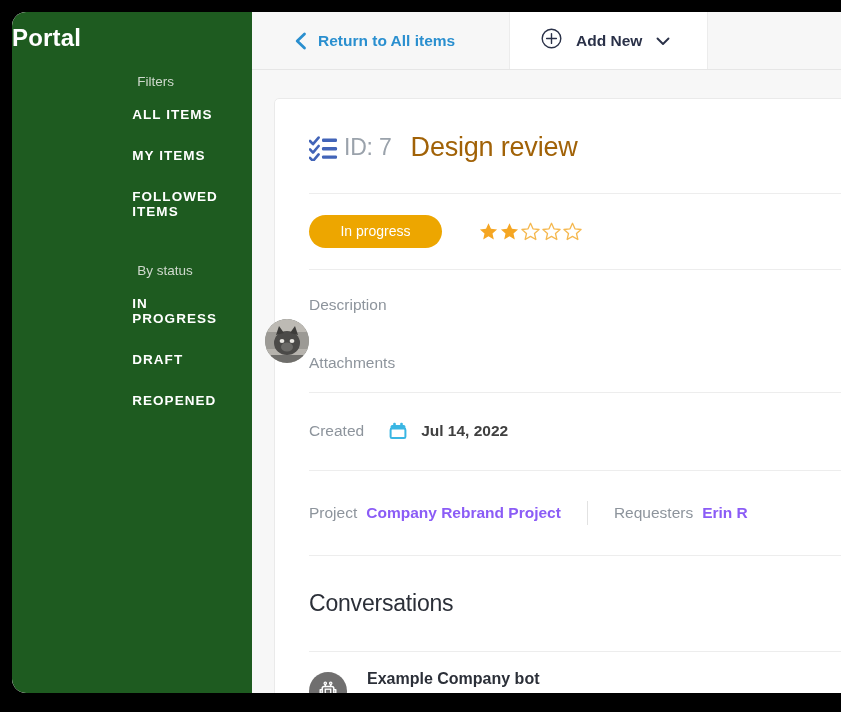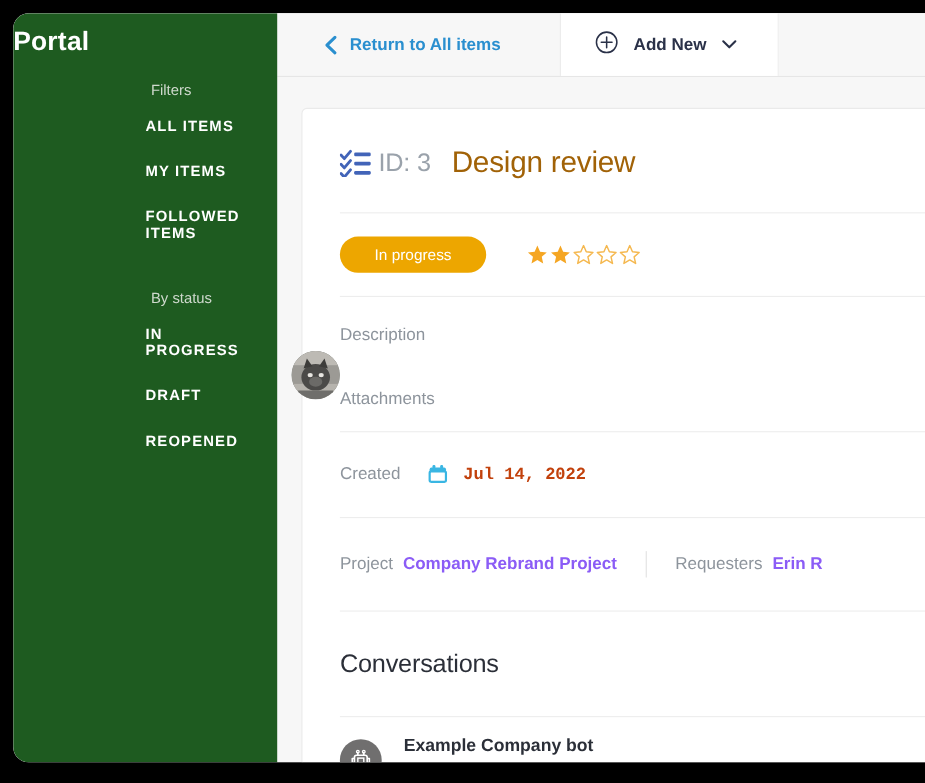--- a/index.html
+++ b/index.html
@@ -201,21 +201,21 @@
 
   
   .created-row {
     display: flex;
     align-items: center;
     padding: 29px 0 30px 34px;
     gap: 0;
   }
   .created-label { color: #8d949c; font-size: 15.5px; margin-right: 25px; }
   .cal-icon { display: flex; align-items: center; margin-right: 14px; }
-  .created-value { color: #c2410c; font-size: 15.5px; font-weight: bold; font-family: Liberation Mono, monospace; }
+  .created-value { color: #404040; font-size: 15.5px; font-weight: bold; }
 
   
   .project-row {
     display: flex;
     align-items: center;
     padding: 30px 0 30px 34px;
   }
   .meta-label { color: #8d949c; font-size: 15.5px; }
   .meta-value { color: #8b5cf6; font-size: 15.5px; font-weight: bold; }
   .vdivider {
@@ -345,21 +345,21 @@
           <span class="checklist-icon">
             <svg width="34" height="26" viewBox="0 0 34 26" xmlns="http://www.w3.org/2000/svg">
               <path d="M1 6 L4 9.2 L9.6 2.6" fill="none" stroke="#4264b8" stroke-width="2.6" stroke-linecap="round" stroke-linejoin="round"></path>
               <path d="M1 14.4 L4 17.6 L9.6 11" fill="none" stroke="#4264b8" stroke-width="2.6" stroke-linecap="round" stroke-linejoin="round"></path>
               <path d="M1 22.8 L4 26 L9.6 19.4" fill="none" stroke="#4264b8" stroke-width="2.6" stroke-linecap="round" stroke-linejoin="round"></path>
               <rect x="13" y="3.6" width="15" height="3.4" rx="1.2" fill="#4264b8"></rect>
               <rect x="13" y="12" width="15" height="3.4" rx="1.2" fill="#4264b8"></rect>
               <rect x="13" y="20.4" width="15" height="3.4" rx="1.2" fill="#4264b8"></rect>
             </svg>
           </span>
-          <span class="id-text">ID: 3</span>
+          <span class="id-text">ID: 7</span>
           <span class="title-text">Design review</span>
         </div>
 
         <div class="divider"></div>
 
         <div class="status-row">
           <span class="badge">In progress</span>
           <span class="stars">
             <svg width="19" height="19" viewBox="0 0 20 20" xmlns="http://www.w3.org/2000/svg">
               <path d="M10 1.3 L12.6 7.2 L19 7.9 L14.2 12.1 L15.6 18.4 L10 15.1 L4.4 18.4 L5.8 12.1 L1 7.9 L7.4 7.2 Z" fill="#f5a623"></path>

